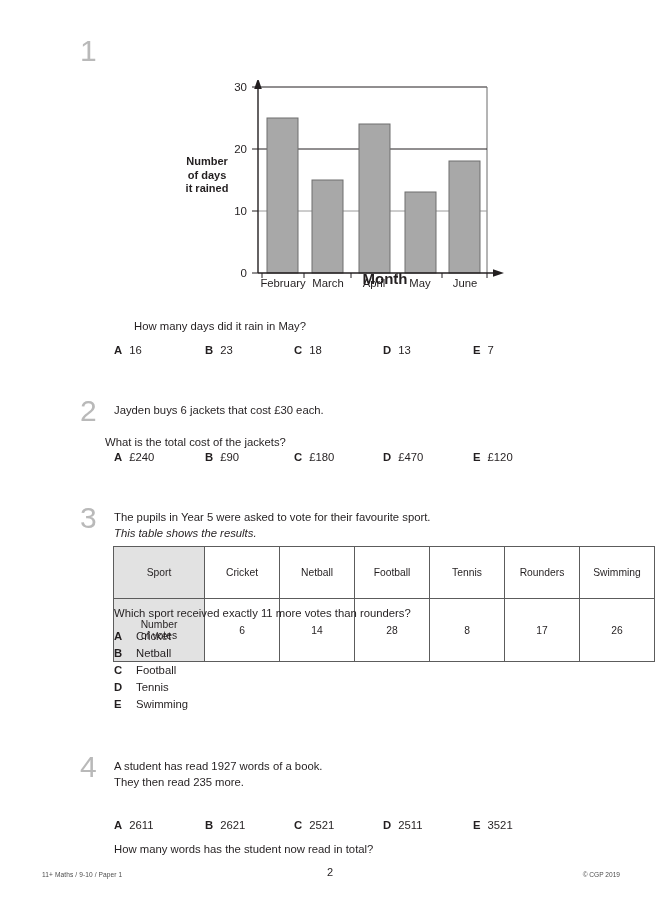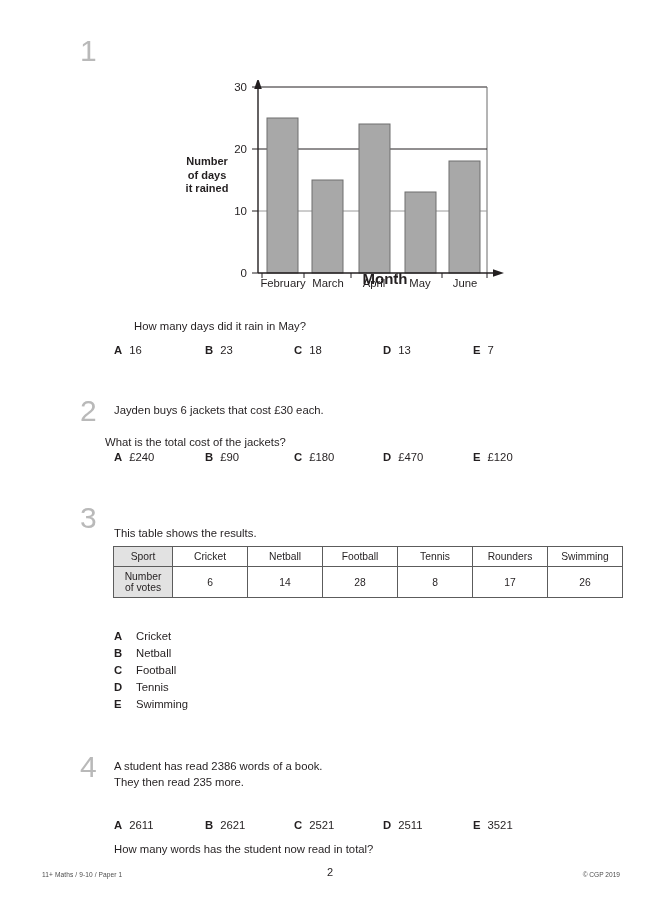--- a/index.html
+++ b/index.html
@@ -107,21 +107,21 @@
     left: 113px;
     top: 546px;
     border-collapse: collapse;
     font-size: 10.3px;
     color: #231f20;
   }
   .data-table th, .data-table td {
     border: 1px solid #5c5c5c;
     text-align: center;
     font-weight: normal;
-    padding: 0;
+    padding: 16px;
     height: 19px;
     vertical-align: middle;
   }
   .data-table td.val { height: 30px; }
   .data-table .rowhead {
     background: #e2e2e2;
     width: 58px;
     line-height: 11.5px;
     font-size: 10.3px;
   }
@@ -266,21 +266,22 @@
       <span class="opt-letter">D</span>
       <span class="opt-value">£470</span>
     </div>
     <div class="opt">
       <span class="opt-letter">E</span>
       <span class="opt-value">£120</span>
     </div>
   </div>
 
   <div class="qnum" style="left:80px; top:503px;">3</div>
-  <div class="qtext" style="left:114px; top:525px;">This table shows the results.</div>
+  <div class="qtext" style="left:114px; top:509px;">The pupils in Year 5 were asked to vote for their favourite sport.</div>
+  <div class="qtext" style="left:114px; top:525px;font-style:italic;">This table shows the results.</div>
 
   <table class="data-table">
     <tbody>
       <tr>
         <th class="rowhead">Sport</th>
         <th class="colhead">Cricket</th>
         <th class="colhead">Netball</th>
         <th class="colhead">Football</th>
         <th class="colhead">Tennis</th>
         <th class="colhead">Rounders</th>
@@ -294,20 +295,21 @@
         <td class="val">6</td>
         <td class="val">14</td>
         <td class="val">28</td>
         <td class="val">8</td>
         <td class="val">17</td>
         <td class="val">26</td>
       </tr>
     </tbody>
   </table>
 
+  <div class="qtext" style="left:114px; top:605px;">Which sport received exactly 11 more votes than rounders?</div>
 
   <div class="opt-list" style="left:114px; top:630px;">
     <div class="opt-line">
       <span class="opt-letter">A</span>
       <span class="opt-value">Cricket</span>
     </div>
     <div class="opt-line">
       <span class="opt-letter">B</span>
       <span class="opt-value">Netball</span>
     </div>
@@ -319,21 +321,21 @@
       <span class="opt-letter">D</span>
       <span class="opt-value">Tennis</span>
     </div>
     <div class="opt-line">
       <span class="opt-letter">E</span>
       <span class="opt-value">Swimming</span>
     </div>
   </div>
 
   <div class="qnum" style="left:80px; top:752px;">4</div>
-  <div class="qtext" style="left:114px; top:758px;">A student has read 2386 words of a book.</div>
+  <div class="qtext" style="left:114px; top:758px;">A student has read 1927 words of a book.</div>
   <div class="qtext" style="left:114px; top:774px;">They then read 235 more.</div>
   <div class="qtext" style="left:114px; top:800px;margin-top:41px;">How many words has the student now read in total?</div>
 
   <div class="opt-row" style="left:114px; top:818px;">
     <div class="opt" style="width:91px;">
       <span class="opt-letter">A</span>
       <span class="opt-value">2611</span>
     </div>
     <div class="opt" style="width:89px;">
       <span class="opt-letter">B</span>

